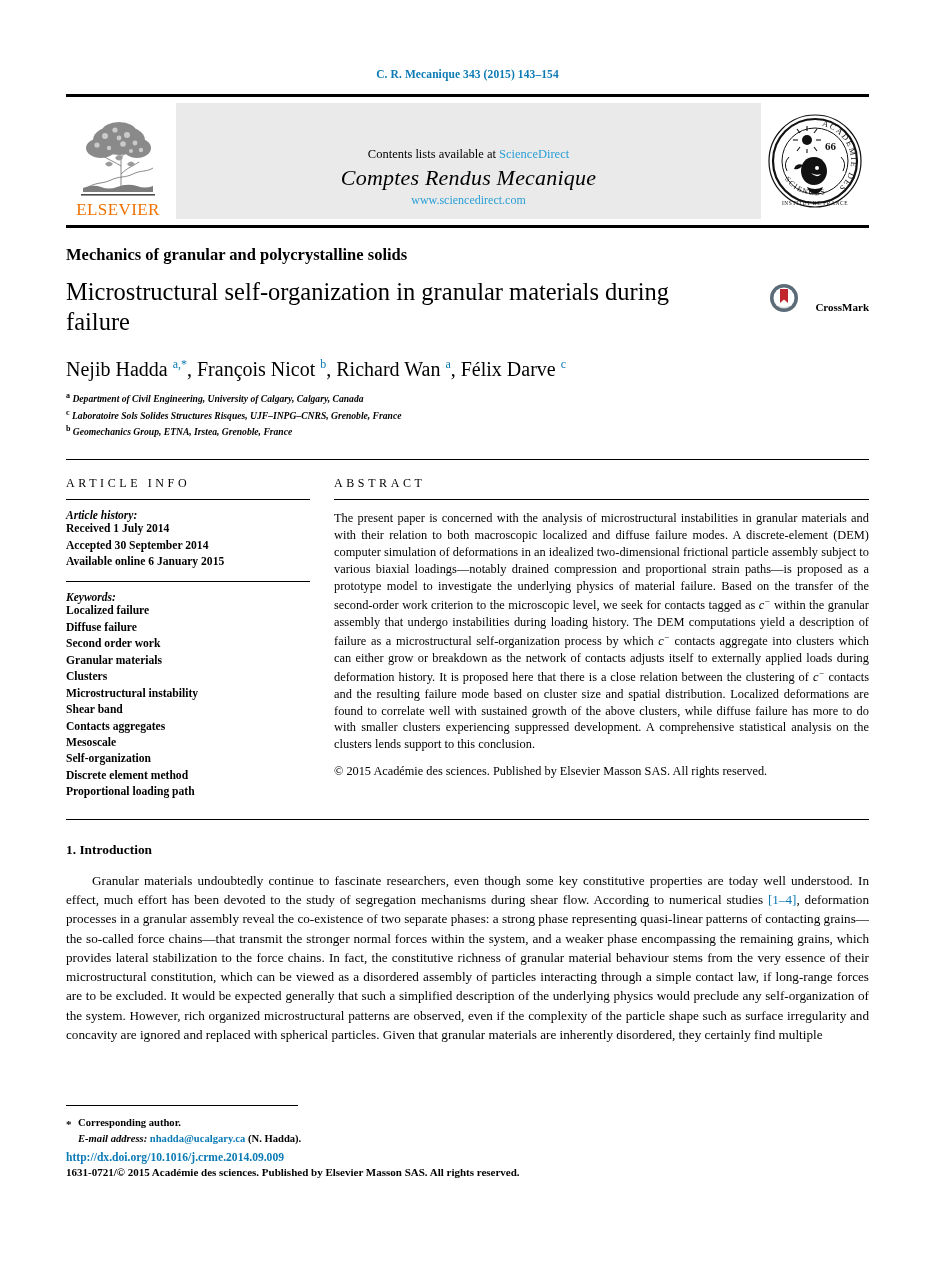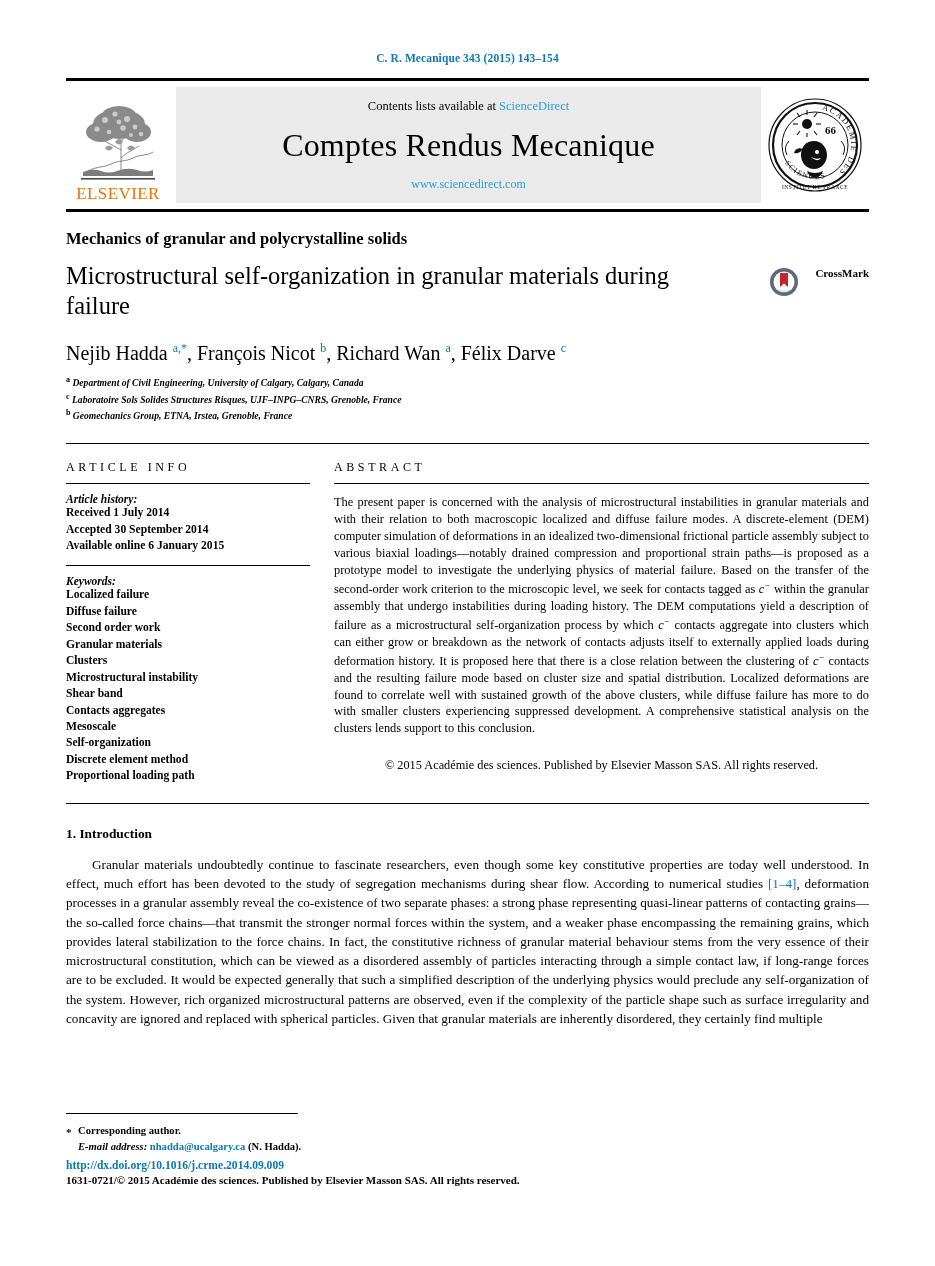--- a/index.html
+++ b/index.html
@@ -22,23 +22,22 @@
     box-sizing: border-box;
     padding: 0 66px;
   }
 
   
   .running-head {
     text-align: center;
     color: #0b7ab5;
     font-size: 11.5px;
     font-weight: bold;
-    padding-top: 44px;
+    padding-top: 68px;
     letter-spacing: .1px;
-    margin-top: 8px;
   }
 
   
   .masthead {
     margin-top: 14px;
     border-top: 3px solid #000;
     border-bottom: 3px solid #000;
     height: 128px;
     display: flex;
     align-items: stretch;
@@ -70,27 +69,29 @@
     display: flex;
     flex-direction: column;
     align-items: center;
     justify-content: space-between;
     padding: 12px 0 11px;
     box-sizing: border-box;
   }
   .contents-line {
     font-size: 12.5px;
     color: #000;
+    margin-top: 32px;
   }
   .contents-line .sd {
     color: #2a9fd6;
   }
   .journal-title {
-    font-size: 32px;
+    font-size: 22px;
     letter-spacing: .2px;
+    font-style: italic;
   }
   .sd-url {
     font-size: 12px;
     color: #2a9fd6;
   }
   .seal-block {
     width: 108px;
     flex: 0 0 108px;
     display: flex;
     align-items: center;
@@ -112,21 +113,21 @@
   }
   .art-title {
     font-size: 24.5px;
     line-height: 1.22;
     max-width: 640px;
     font-weight: 400;
   }
   .crossmark {
     flex: 0 0 auto;
     display: flex;
-    align-items: flex-start;
+    align-items: flex-end;
     gap: 16px;
     margin-top: 6px;
   }
   .crossmark-label {
     font-size: 11px;
     font-weight: bold;
     font-family: "Liberation Serif", serif;
   }
 
   .authors {
@@ -199,22 +200,22 @@
   .abstract-text {
     font-size: 12.4px;
     line-height: 1.365;
     text-align: justify;
     font-weight: 500;
   }
   .cmark { font-style: italic; }
   .cmark sup { vertical-align: super; font-size: 9px; }
   .copyline {
     font-size: 12.3px;
-    text-align: center;
-    margin-top: 21px;
+    text-align: left;
+    margin-top: 11px;
     font-weight: 500;
   }
 
   
   .body-rule {
     border-top: 1.5px solid #000;
     margin-top: 18px;
   }
   .sec-head {
     margin-top: 22px;

